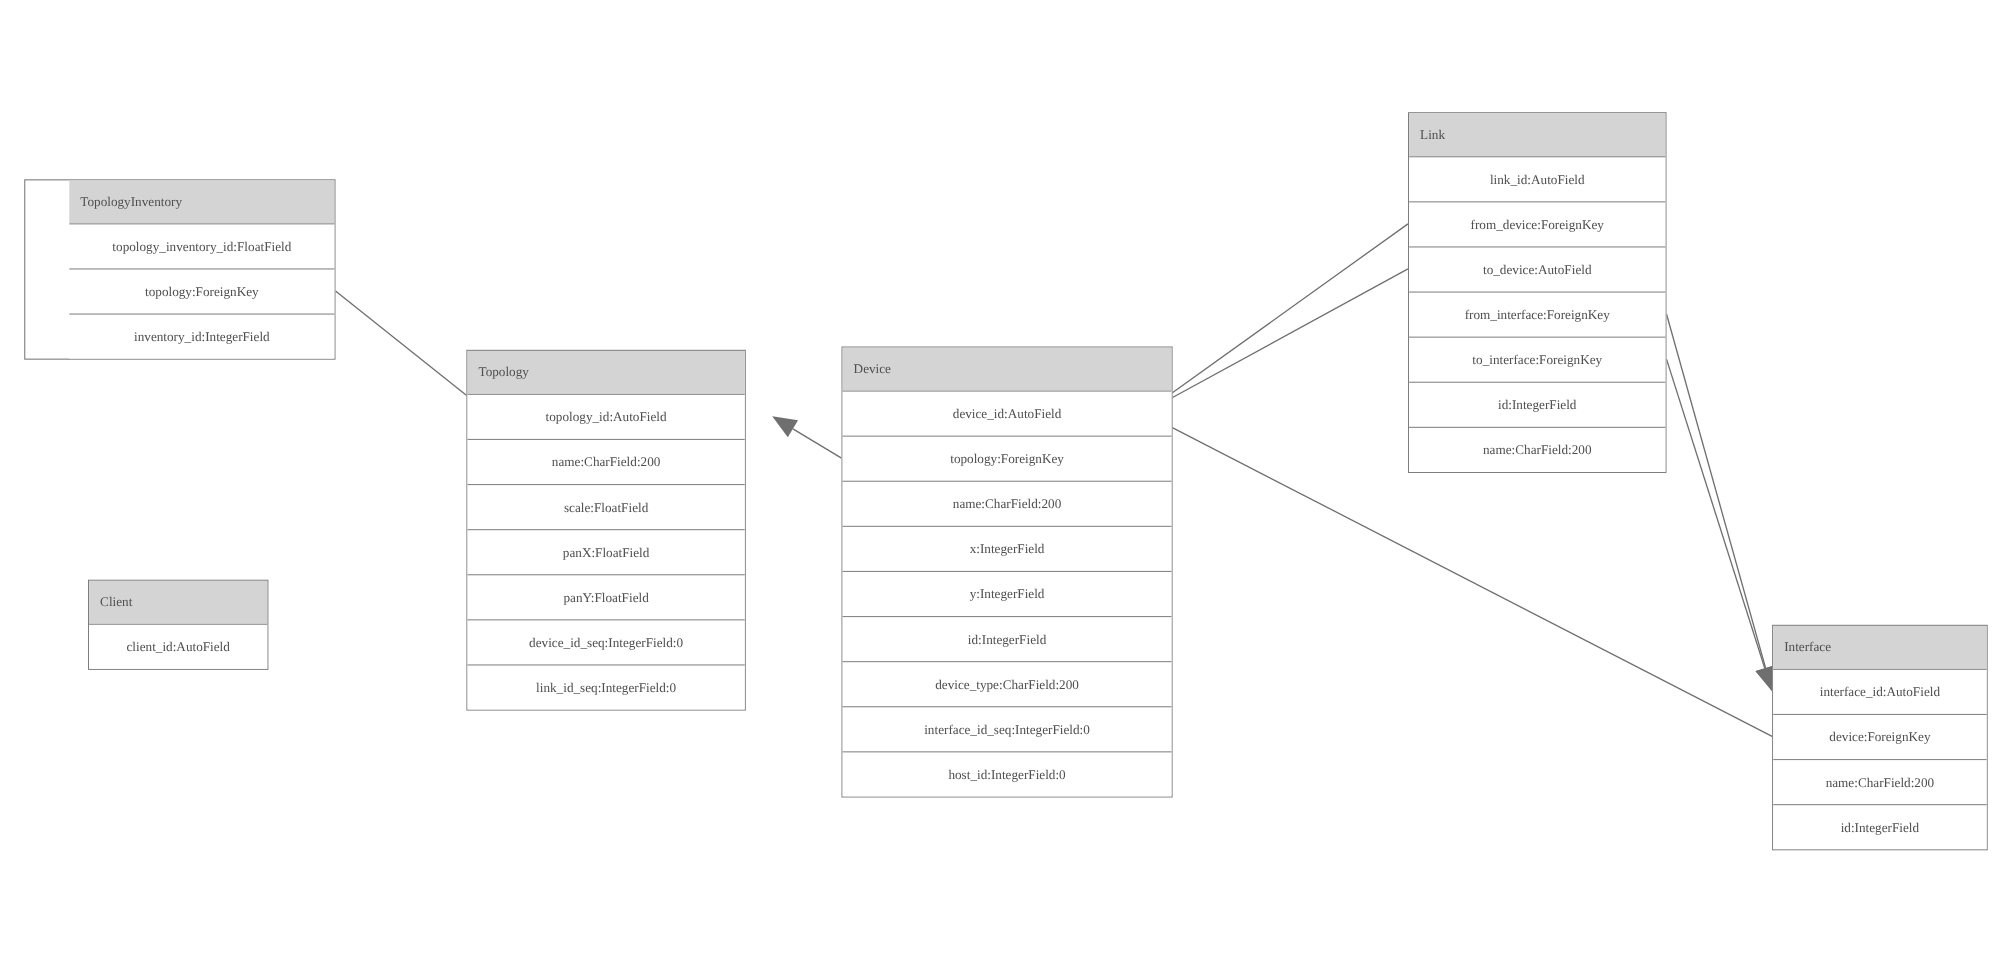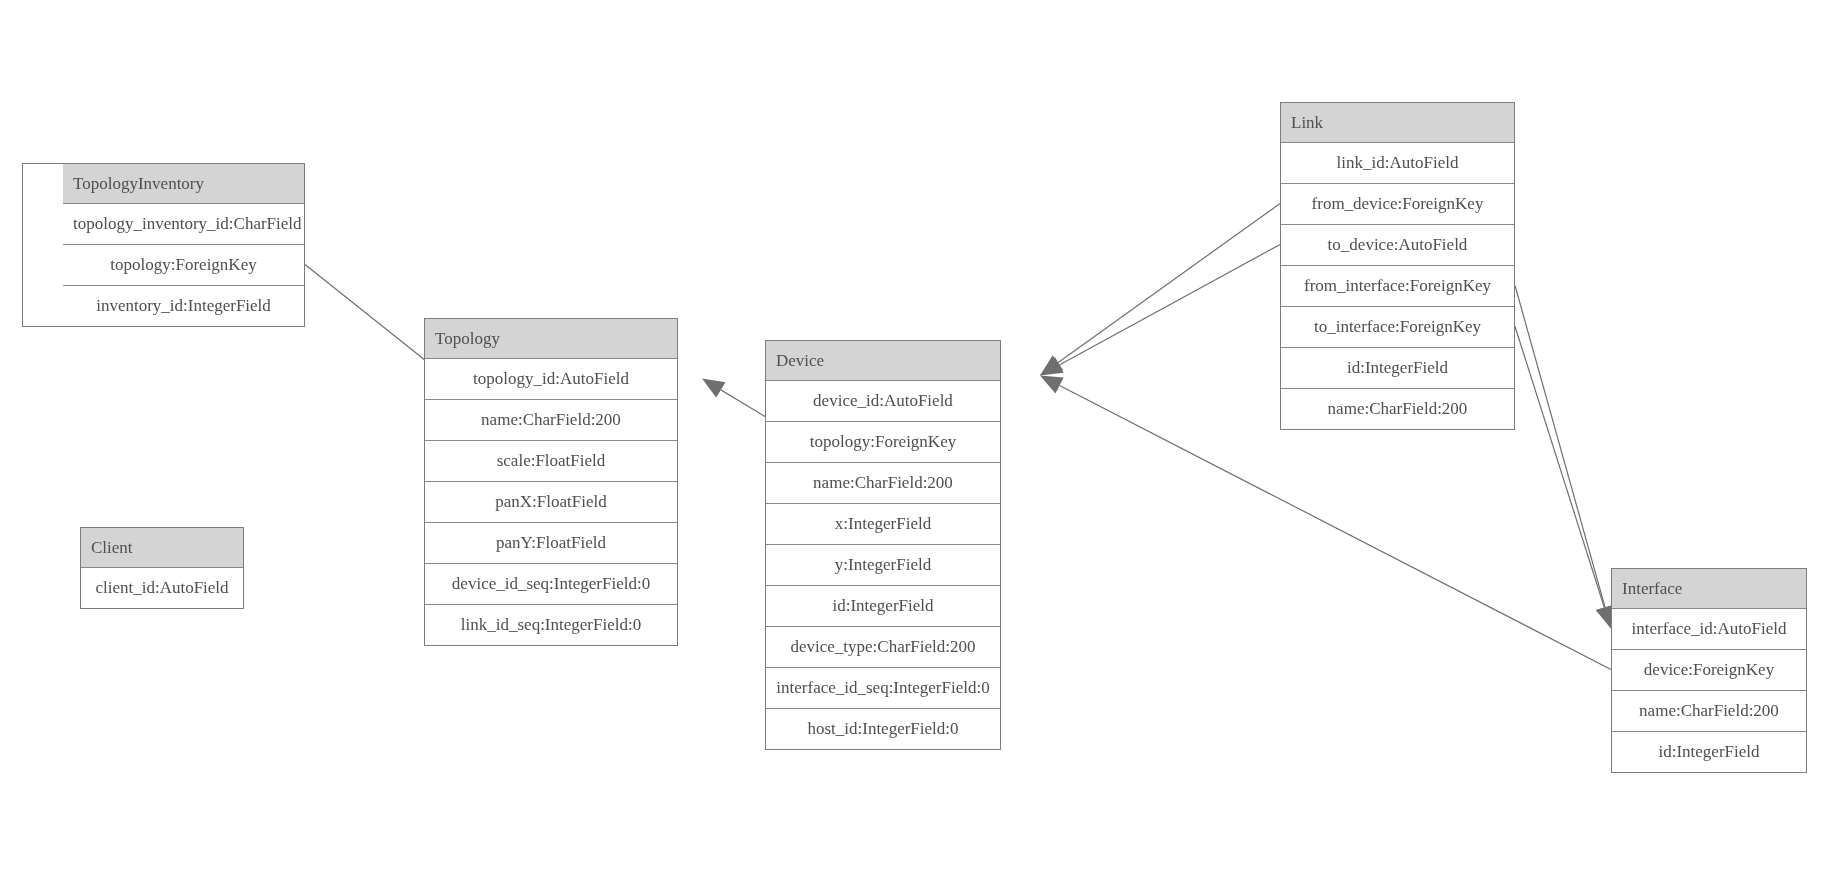--- a/index.html
+++ b/index.html
@@ -17,21 +17,21 @@
     width: 1824px; height: 874px;
     z-index: 0;
   }
   .entity {
     position: absolute;
     z-index: 1;
     background: #ffffff;
     border: 1px solid #7d7d7d;
     box-sizing: border-box;
     color: #4f4f4f;
-    font-size: 17px;
+    font-size: 12px;
   }
   .entity-header {
     height: 39px;
     line-height: 39px;
     padding: 0 10px;
     background: #d4d4d4;
     white-space: nowrap;
     overflow: hidden;
   }
   .entity-row {
@@ -41,21 +41,21 @@
     border-top: 1px solid #888888;
     background: #ffffff;
     white-space: nowrap;
     overflow: hidden;
     text-align: center;
   }
   
   #ent-topologyinventory { left: 22px;   top: 163px; width: 283px; padding-left: 40px; }
   #ent-topology          { left: 424px;  top: 318px; width: 254px; }
   #ent-client            { left: 80px;   top: 527px; width: 164px; }
-  #ent-device            { left: 765px;  top: 315px; width: 236px; margin-top: 25px; }
+  #ent-device            { left: 765px;  top: 315px; width: 301px; }
   #ent-link              { left: 1280px; top: 102px; width: 235px; }
   #ent-interface         { left: 1611px; top: 568px; width: 196px; }
 </style>
 </head>
 <body>
 
 <div id="canvas">
 
   <svg id="edges" viewBox="0 0 1824 874" xmlns="http://www.w3.org/2000/svg">
       <line x1="305" y1="264.5" x2="430.79743853970183" y2="364.78606988479726" stroke="#6f6f6f" stroke-width="1.2"></line>
@@ -70,21 +70,21 @@
       <polygon points="1040,375.5 1063.6794840501323,377.56930788418106 1055.4396215045442,393.57257833836695" fill="#6f6f6f"></polygon>
       <line x1="1515" y1="285.5" x2="1605.070432709076" y2="607.3141502001358" stroke="#6f6f6f" stroke-width="1.2"></line>
       <polygon points="1611,628.5 1596.403494154586,609.7398822736957 1613.7373712635658,604.888418126576" fill="#6f6f6f"></polygon>
       <line x1="1515" y1="326.5" x2="1604.3352508898643" y2="607.5338100910312" stroke="#6f6f6f" stroke-width="1.2"></line>
       <polygon points="1611,628.5 1595.7581731998316,610.2602983633595 1612.912328579897,604.8073218187029" fill="#6f6f6f"></polygon>
     </svg>
 
   <div class="entity" id="ent-topologyinventory">
     <div class="entity-header">TopologyInventory</div>
     <div class="entity-rows">
-        <div class="entity-row">topology_inventory_id:CharField</div>
+        <div class="entity-row">topology_inventory_id:FloatField</div>
         <div class="entity-row">topology:ForeignKey</div>
         <div class="entity-row">inventory_id:IntegerField</div>
       </div>
   </div>
 
   <div class="entity" id="ent-topology">
     <div class="entity-header">Topology</div>
     <div class="entity-rows">
         <div class="entity-row">topology_id:AutoField</div>
         <div class="entity-row">name:CharField:200</div>

